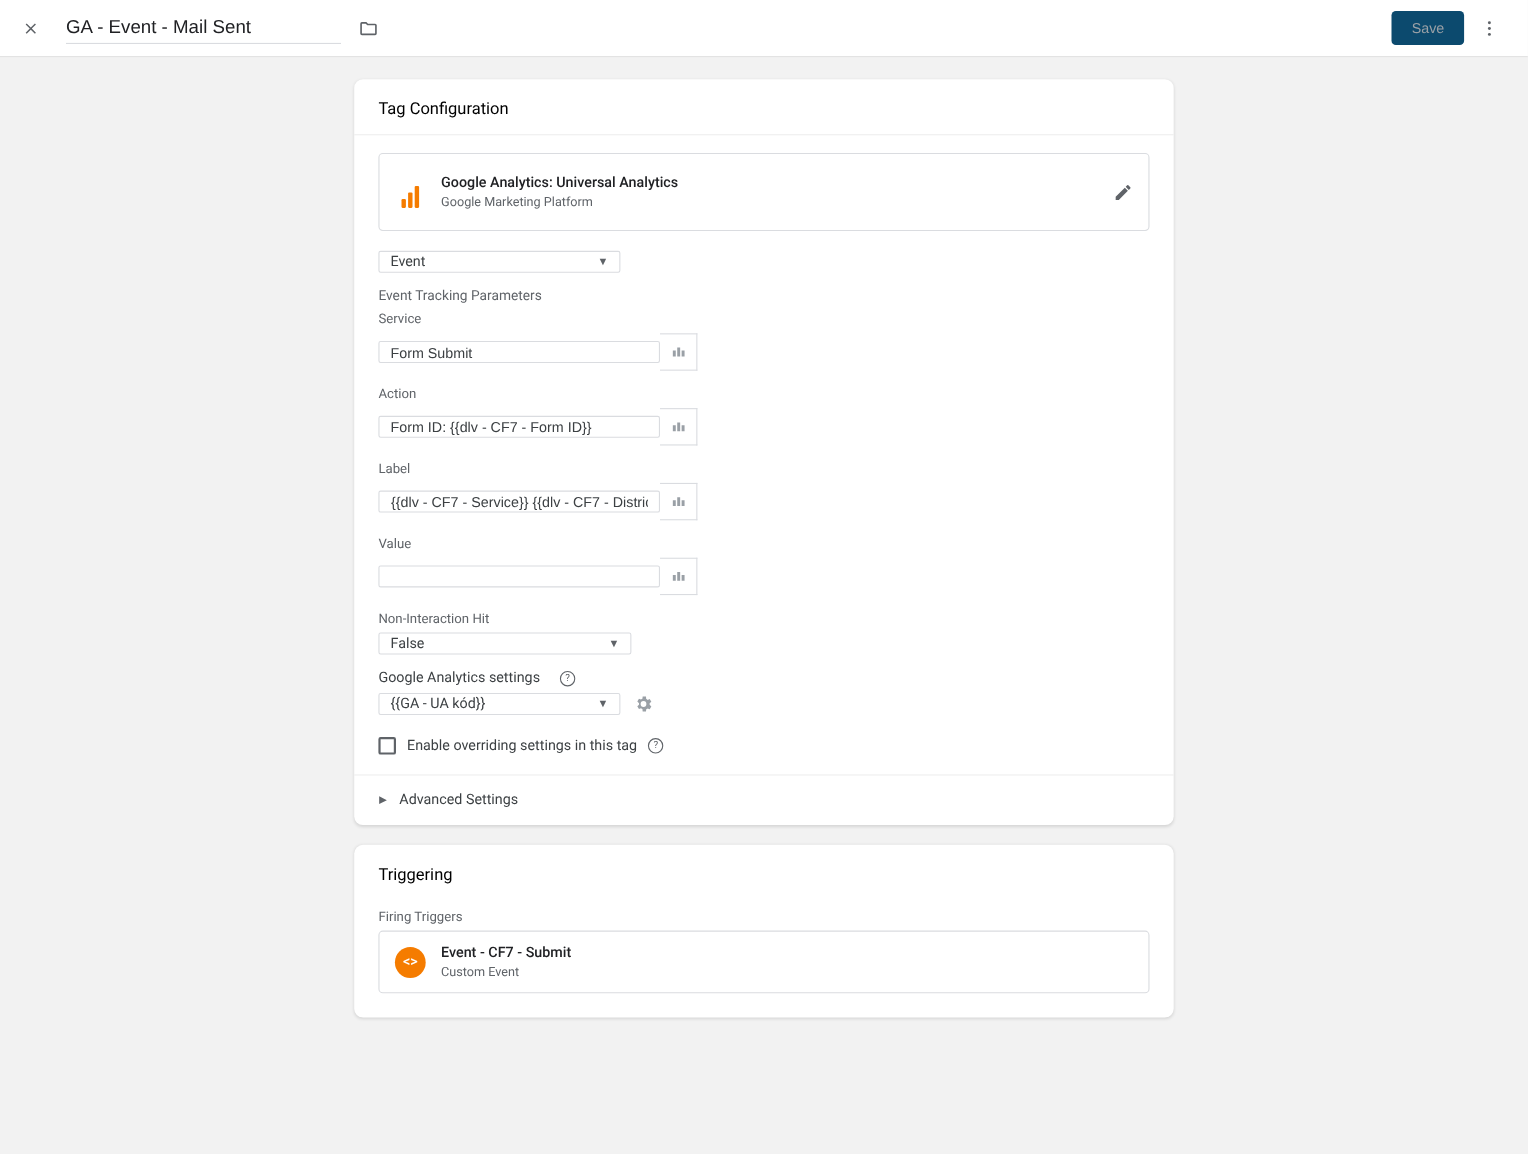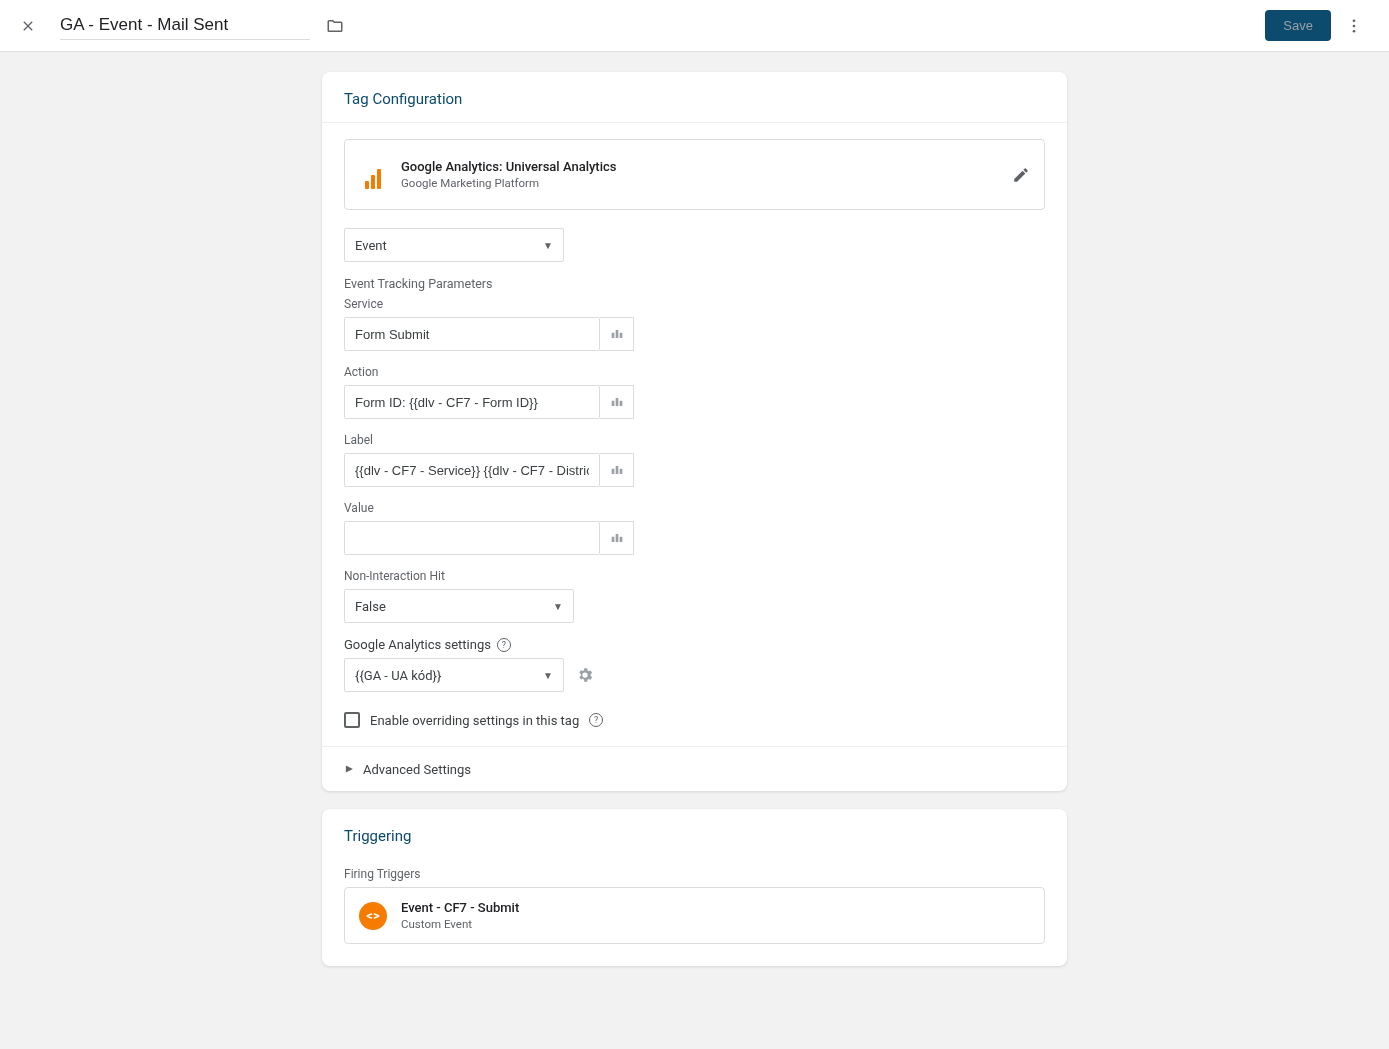--- a/index.html
+++ b/index.html
@@ -54,21 +54,21 @@
     margin: 20px auto;
   }
   .card {
     background: #fff;
     border-radius: 8px;
     box-shadow: 0 1px 3px rgba(0,0,0,0.12);
     margin-bottom: 18px;
   }
   .card-title {
     font-size: 15px;
-    color: #0c4a6e;
+    color: #000000;
     padding: 18px 22px 14px;
     border-bottom: 1px solid #eee;
   }
   .card-body { padding: 16px 22px 0px; }
   .lbl {
     font-size: 12px;
     color: #5f6368;
     margin-bottom: 6px;
     display:block;
   }
@@ -94,21 +94,21 @@
   .tag-type-text .t2 { font-size:11.5px; color:#5f6368; margin-top:2px;}
   .edit-ic { margin-left:auto; color:#5f6368; cursor:pointer; display:flex;}
   .section-sub {
     font-size: 12.5px;
     color: #5f6368;
     margin: 6px 0 6px;
   }
   .select-box, .input-box {
     border:1px solid #dadce0;
     border-radius:2px;
-    height:34px;
+    height:20px;
     display:flex;
     align-items:center;
     padding: 0 10px;
     font-size:13px;
     color:#3c4043;
     background:#fff;
   }
   .select-box { width:220px; justify-content:space-between; cursor:pointer;}
   .caret { color:#5f6368; font-size:10px; }
   .field-row { display:flex; align-items:center; gap:4px; margin-bottom:14px;}
@@ -118,21 +118,21 @@
     border:1px solid #dadce0;
     border-left:none;
     display:flex; align-items:center; justify-content:center;
     color:#9aa0a6;
     cursor:pointer;
     background:#fff;
     margin-left:-4px;
   }
   .inline-lbl {
     font-size:13px; color:#3c4043;
-    display:flex; align-items:center; gap:6px;
+    display:flex; align-items:center; gap:18px;
   }
   .help-ic {
     width:14px;height:14px;border:1.2px solid #5f6368;border-radius:50%;
     display:inline-flex;align-items:center;justify-content:center;
     font-size:9px;color:#5f6368;
   }
   .gear-ic { color:#9aa0a6; margin-left:8px; cursor:pointer; display:flex;}
   .chk-row { display:flex; align-items:center; gap:10px; padding: 6px 0 18px;}
   .chk {
     width:16px;height:16px;border:2px solid #5f6368;border-radius:2px;

